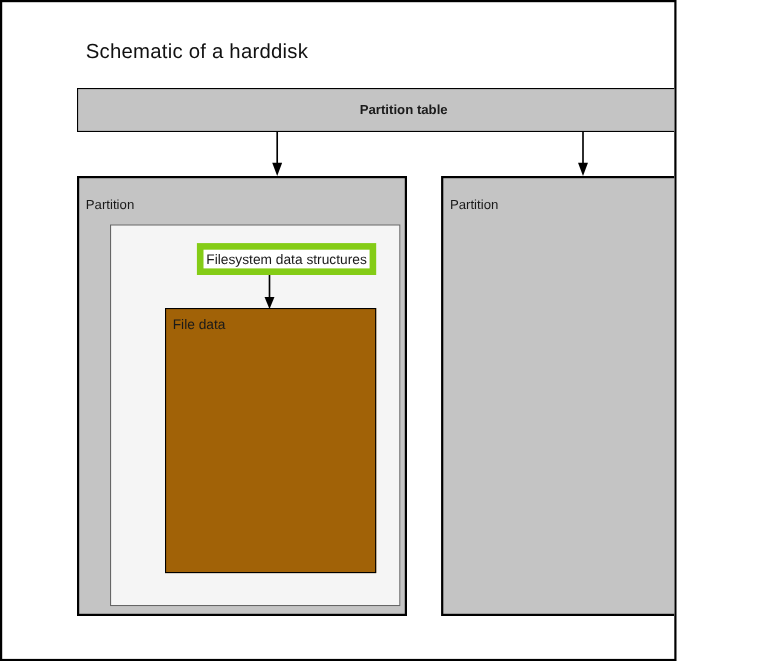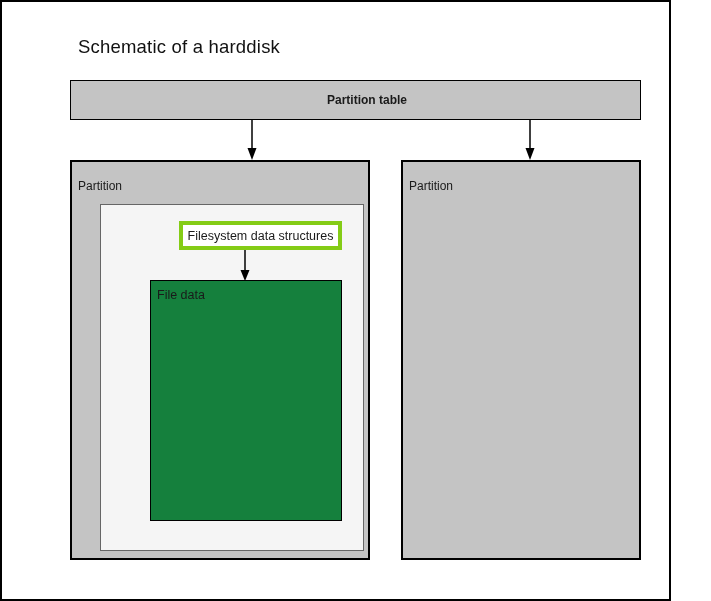--- a/index.html
+++ b/index.html
@@ -3,21 +3,21 @@
 <meta charset="utf-8">
 <style>
   html, body {
     margin: 0;
     padding: 0;
     background: #ffffff;
     font-family: "Liberation Sans", sans-serif;
   }
   .page {
     position: relative;
-    width: 671px;
+    width: 615px;
     height: 601px;
     box-sizing: border-box;
     border: 2px solid #000000;
     background: #ffffff;
     overflow: hidden;
   }
   .diagram-title {
     position: absolute;
     left: 76px;
     top: 34px;
@@ -84,37 +84,37 @@
     border: 1px solid #666666;
   }
   .fs-box {
     position: absolute;
     left: 177px;
     top: 219px;
     width: 163px;
     height: 29px;
     box-sizing: border-box;
     background: #ffffff;
-    border: 4px solid #84cc16;
+    border: 6px solid #84cc16;
     display: flex;
     align-items: center;
     justify-content: center;
     font-size: 12.5px;
     font-weight: 400;
     color: #1a1a1a;
     white-space: nowrap;
   }
   .file-data-box {
     position: absolute;
     left: 148px;
     top: 278px;
     width: 192px;
     height: 241px;
     box-sizing: border-box;
-    background: #15803d;
+    background: #a16207;
     border: 1px solid #000000;
   }
   .file-data-label {
     position: absolute;
     left: 6px;
     top: 7px;
     font-size: 12.5px;
     font-weight: 400;
     color: #1a1a1a;
     white-space: nowrap;

